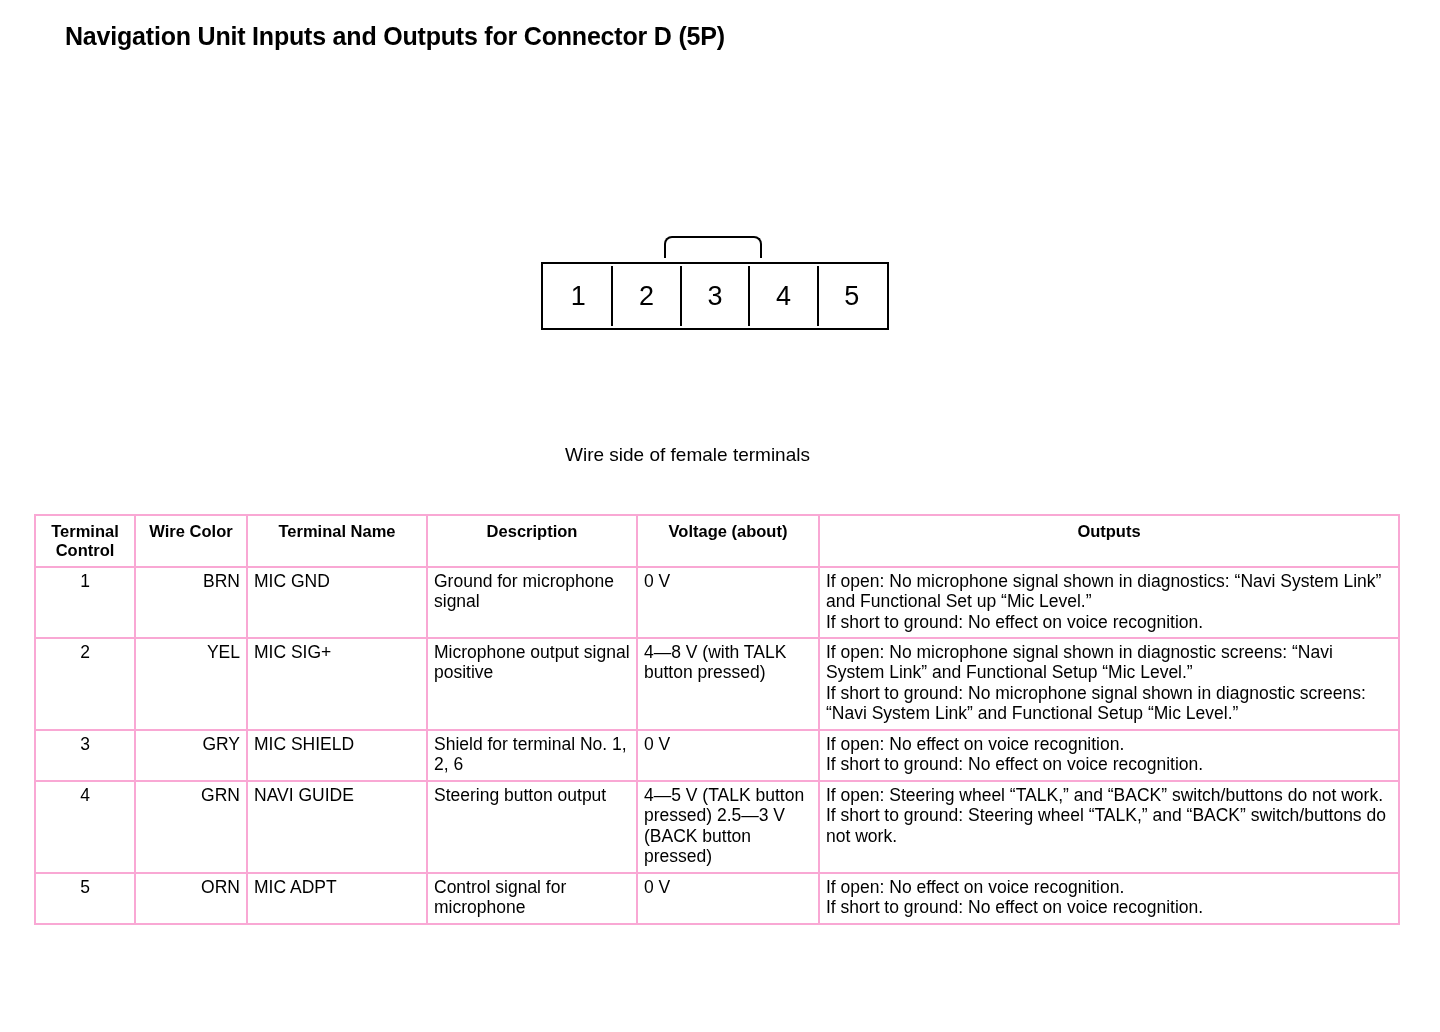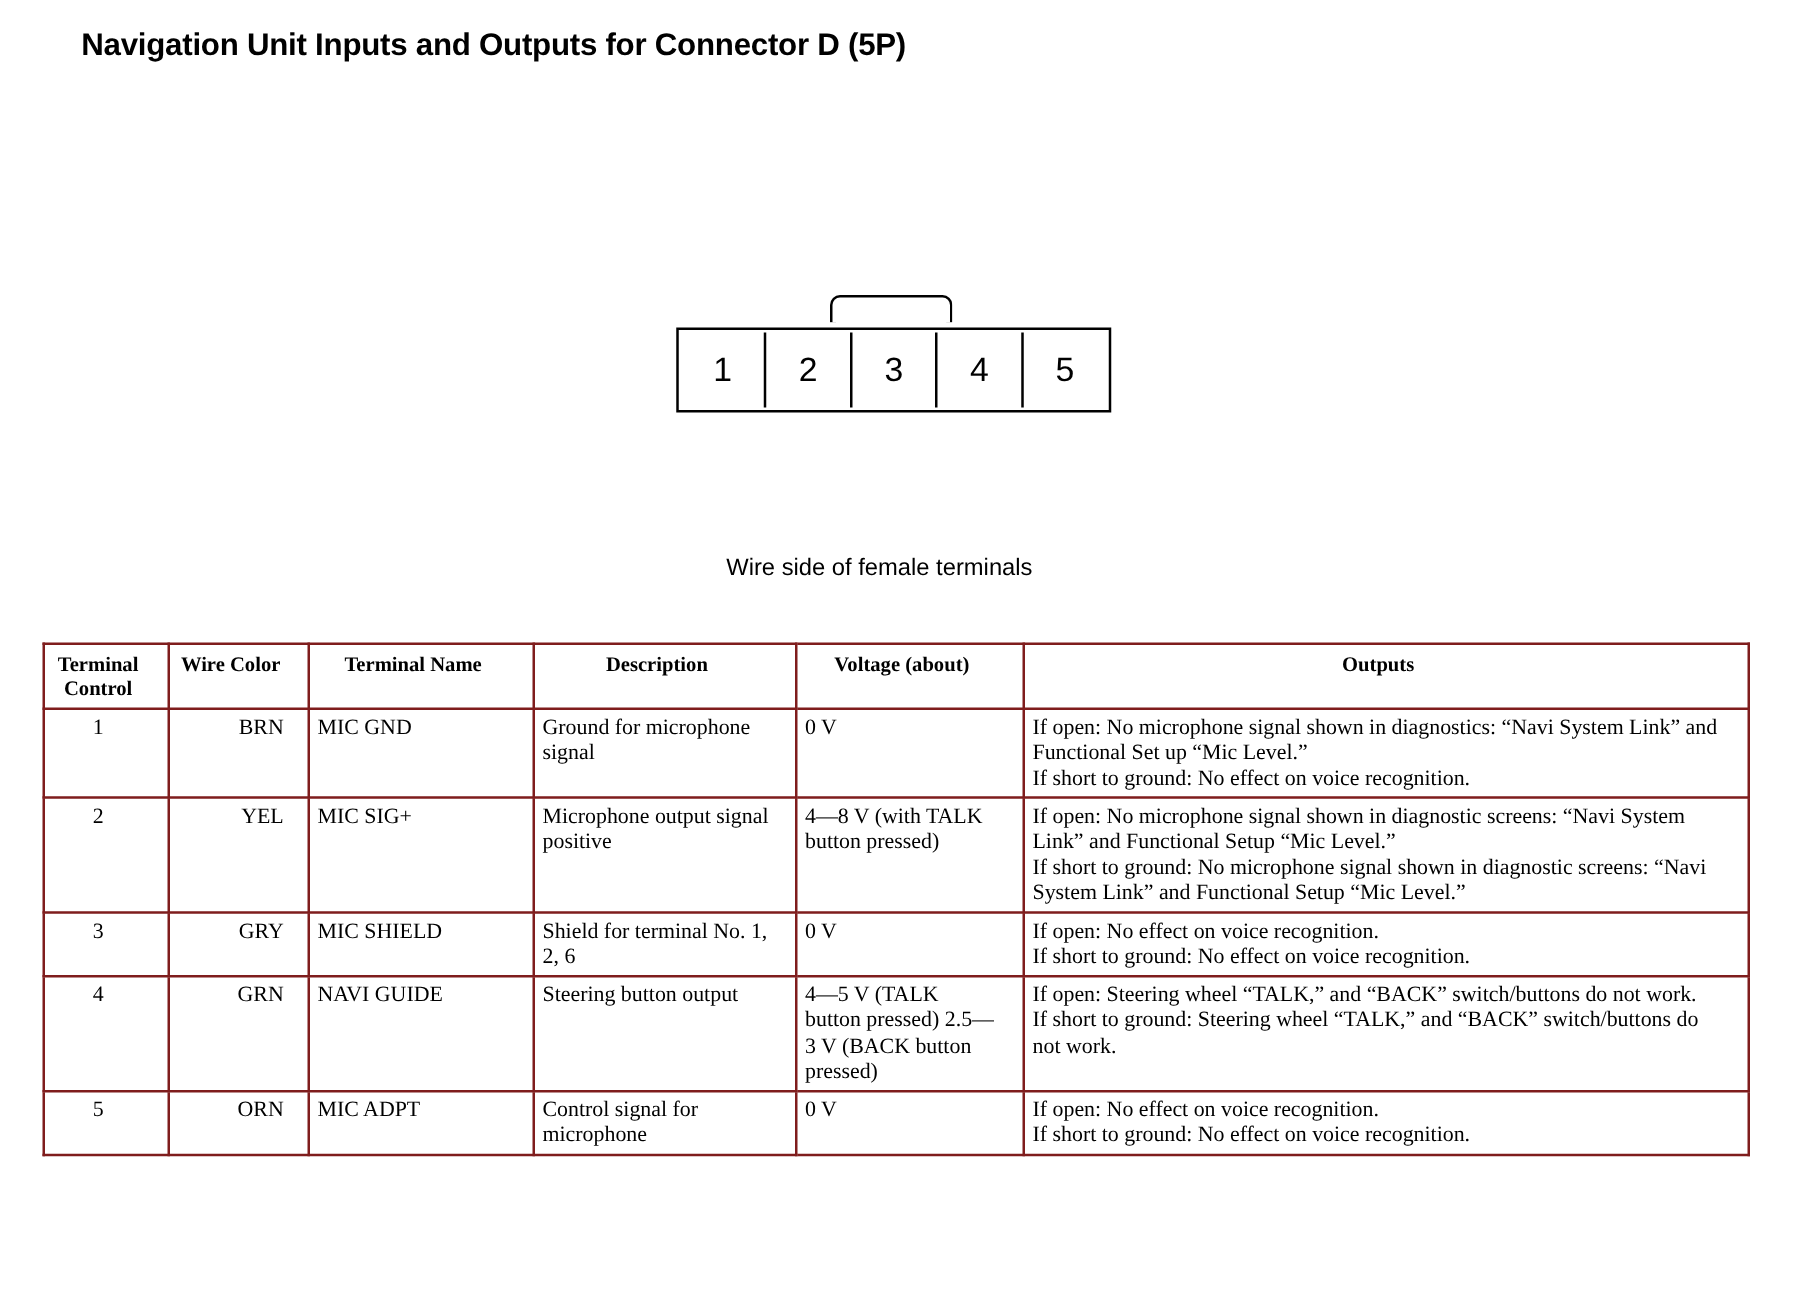--- a/index.html
+++ b/index.html
@@ -72,43 +72,42 @@
     display: flex;
     align-items: center;
     justify-content: center;
     font-size: 27px;
     line-height: 1;
   }
   .cell:last-child { border-right: none; }
 
   .caption {
     position: absolute;
-    left: 581px;
+    left: 565px;
     top: 444px;
     font-size: 19px;
     white-space: nowrap;
   }
 
   
   table.pin-table {
     position: absolute;
     left: 34px;
     top: 514px;
     width: 1366px;
     border-collapse: collapse;
     table-layout: fixed;
     font-size: 17.5px;
   }
   table.pin-table th,
   table.pin-table td {
-    border: 2px solid #7f1d1d;
+    border: 2px solid #f9a8d4;
     vertical-align: top;
-    padding: 3px 19px 5px 6px;
+    padding: 3px 6px 5px 6px;
     line-height: 1.17;
-    font-family: Liberation Serif, serif;
   }
   table.pin-table thead th {
     text-align: center;
     font-weight: bold;
     font-size: 16.5px;
     padding-top: 6px;
     padding-bottom: 5px;
   }
   .c-num   { width: 100px; }
   .c-color { width: 112px; }

